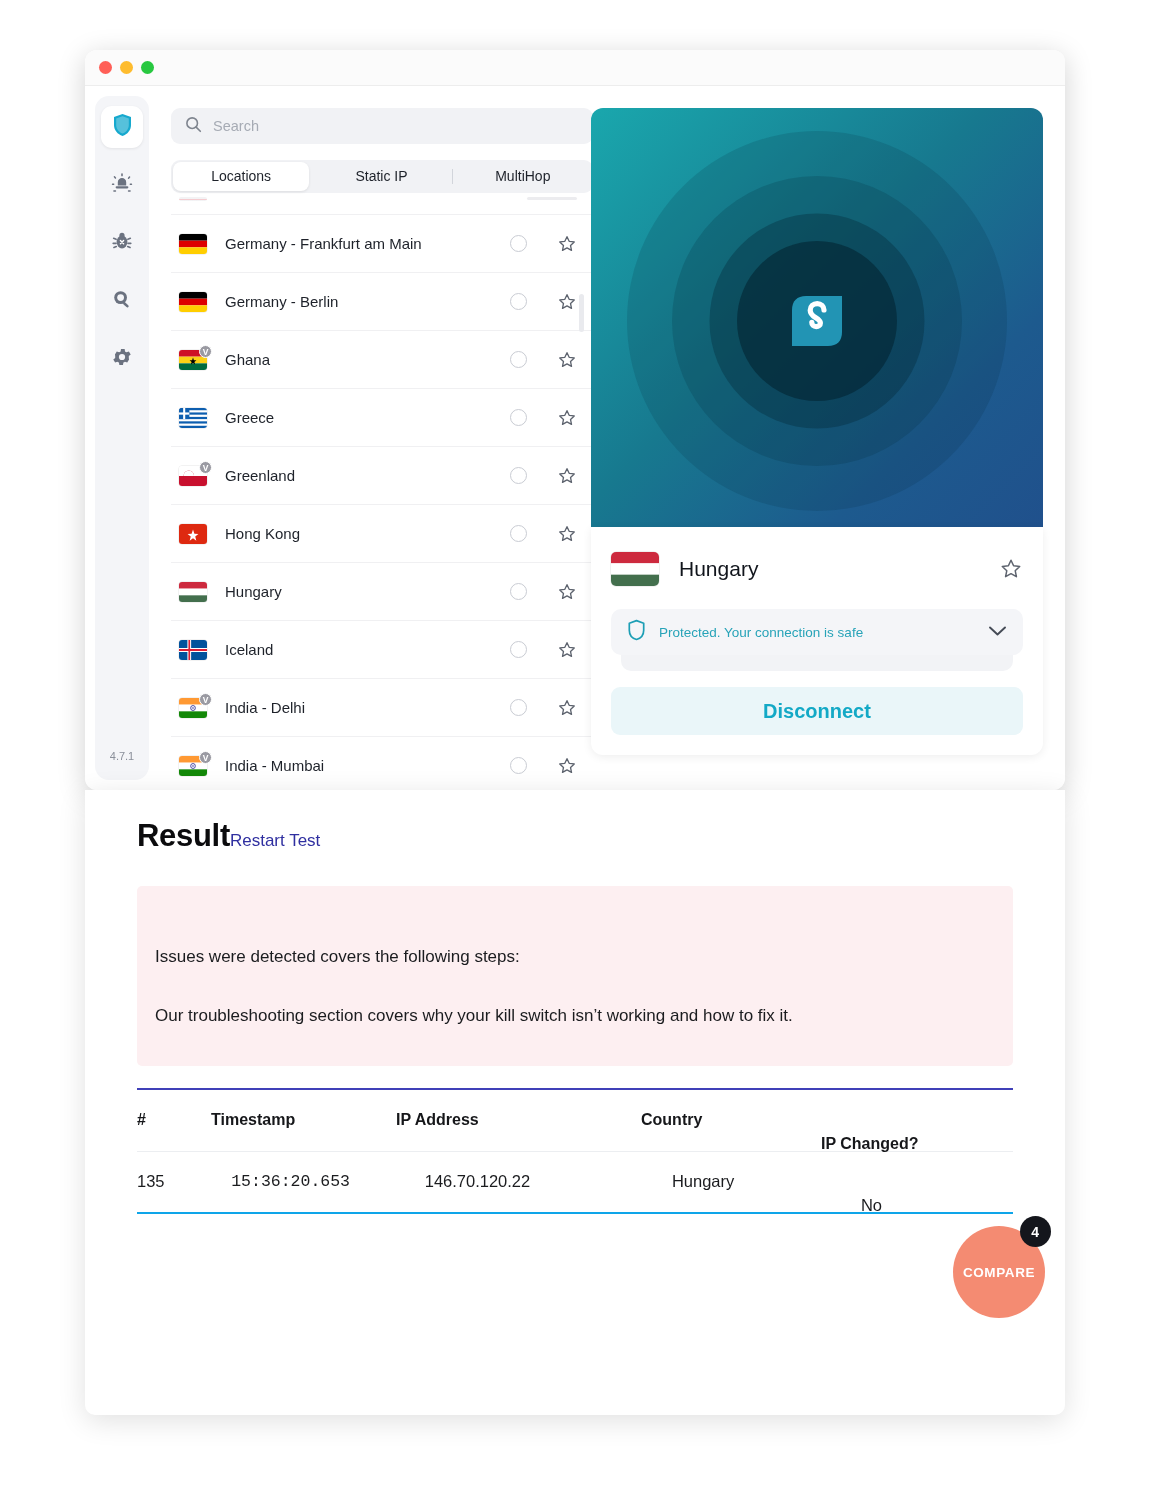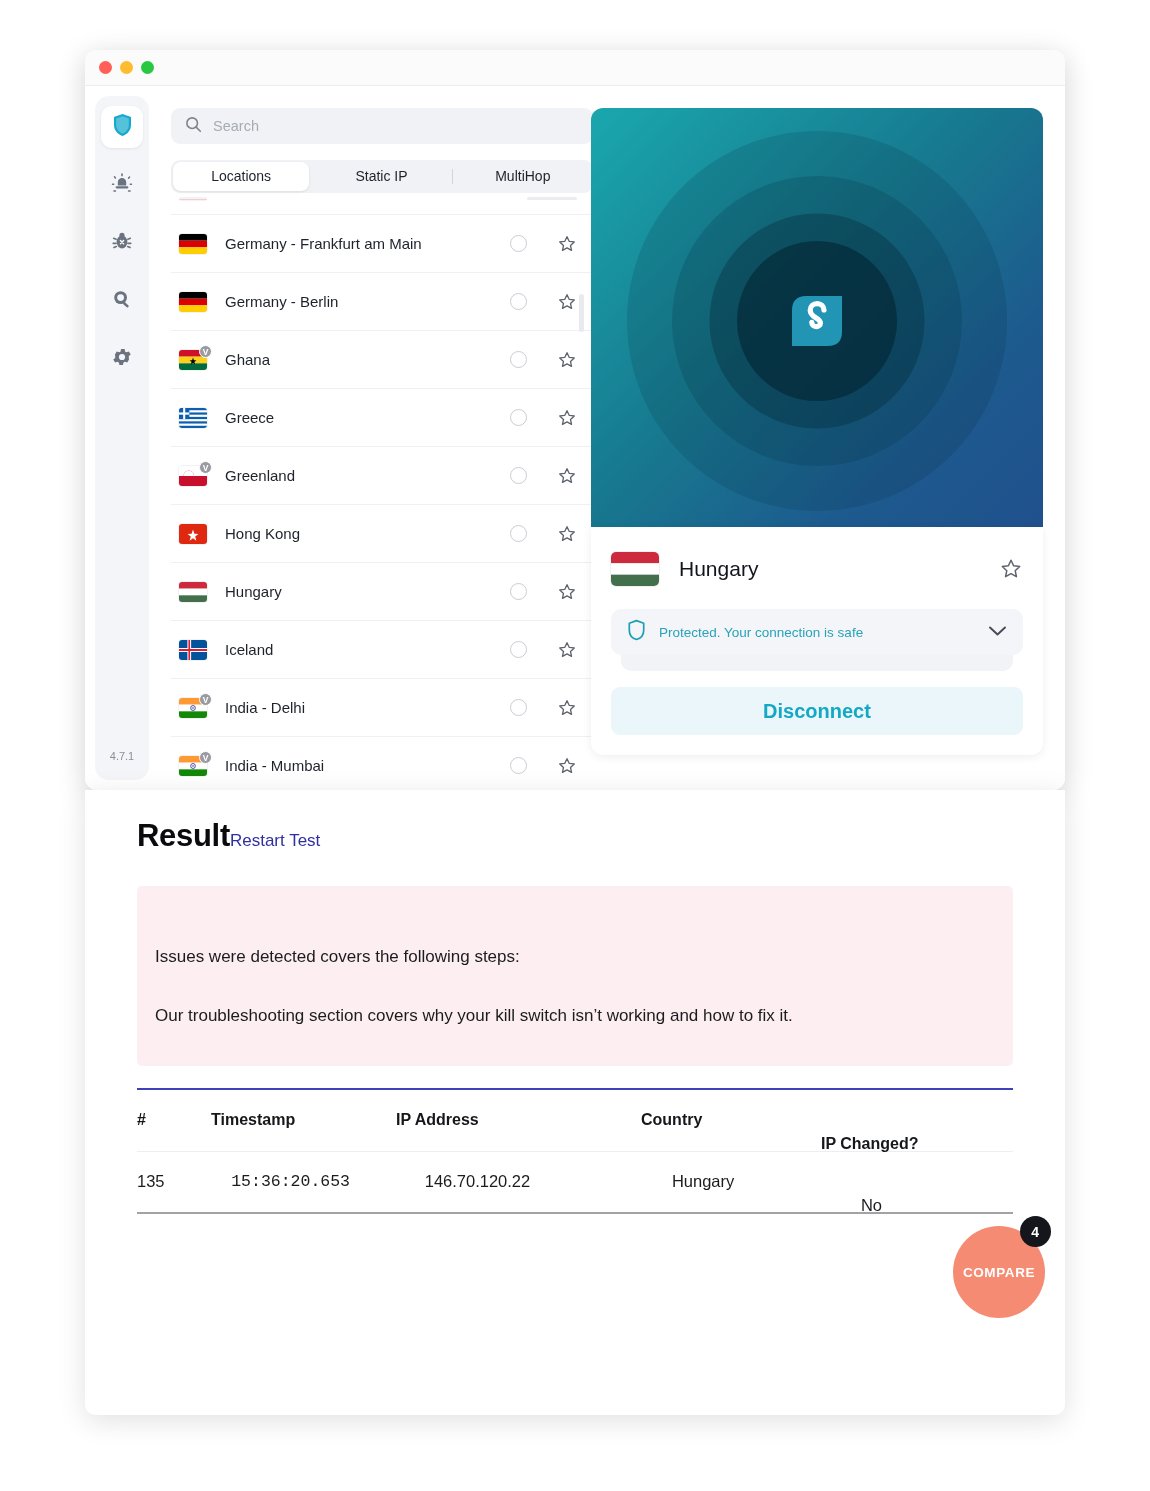--- a/index.html
+++ b/index.html
@@ -194,21 +194,21 @@
   .alert-li { margin-top: 26px; font-size: 17px; color: #1b1c1f; padding-left: 22px; position: relative; }
   .alert-li::before { content: "•"; position: absolute; left: 4px; top: -1px; font-size: 19px; }
   .alert-li b { font-weight: bold; }
   .alert-p2 { margin-top: 30px; font-size: 17px; color: #1b1c1f; line-height: 1.85; }
 
   .tbl { margin: 22px 52px 0 52px; }
   .tbl-topline { height: 2px; background: #4040b8; }
   .tbl-row { display: flex; align-items: center; }
   .tbl-head .tc { font-size: 16px; font-weight: bold; color: #16171a; }
   .tbl-head { height: 62px; border-bottom: 1px solid #eceef1; }
-  .tbl-body { height: 62px; border-bottom: 2px solid #a3a3a3; gap: 28px; }
+  .tbl-body { height: 62px; border-bottom: 2px solid #0ea5e9; gap: 28px; }
   .tbl-body .tc { font-size: 16.5px; color: #1b1c1f; }
   .tc.c0 { width: 74px; }
   .tc.c1 { width: 185px; }
   .tc.c2 { width: 245px; }
   .tc.c3 { width: 180px; }
   .tc.c4 { width: 170px; margin-top: 48px; }
   .mono { font-family: "Liberation Mono", monospace; font-size: 14.5px; }
 
   
   .fab {

